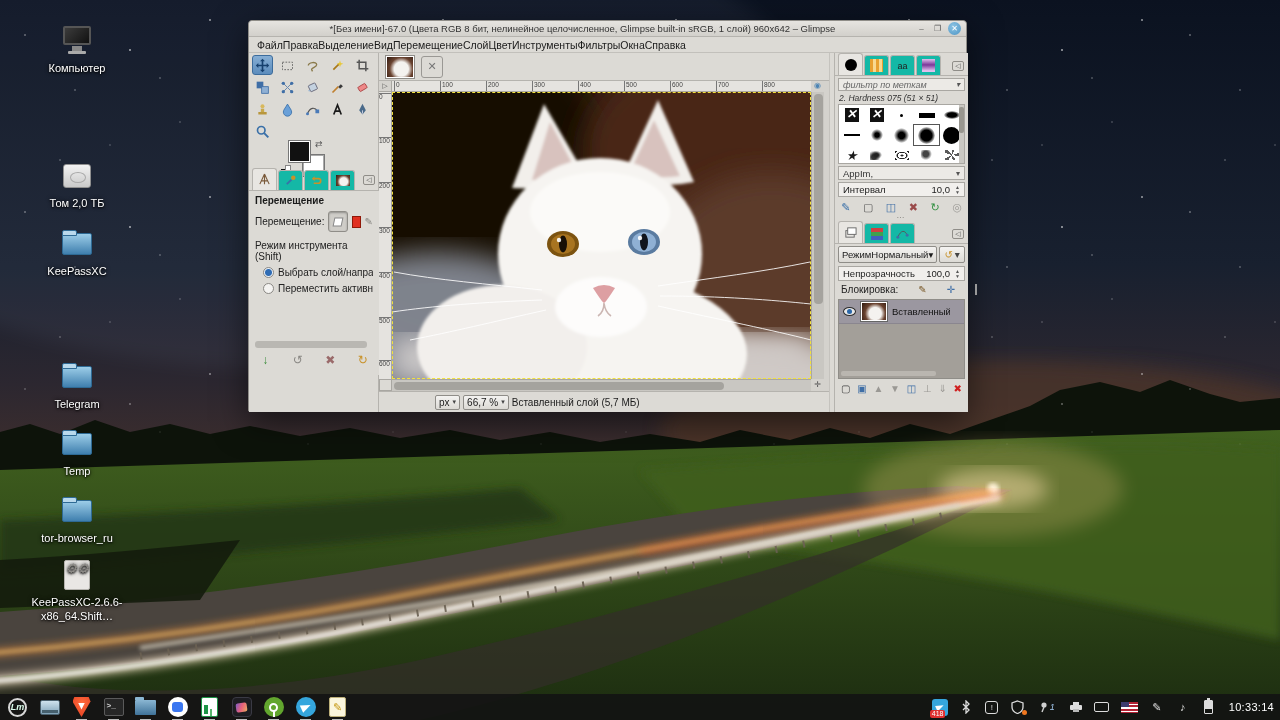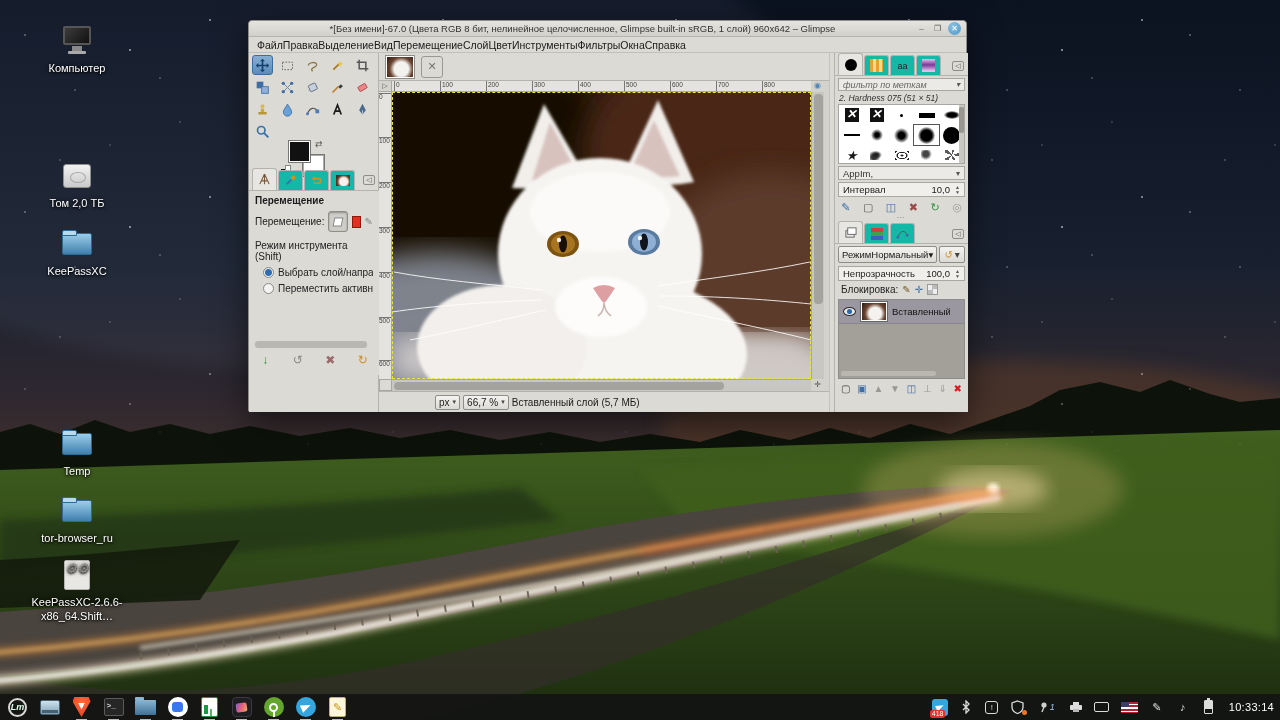--- a/index.html
+++ b/index.html
@@ -137,21 +137,21 @@
   .bsel{outline:1px solid #555}
   .groupbox{margin:2px 3px 0;height:14px;border:1px solid #a9a7a2;background:#eceae6;display:flex;align-items:center;justify-content:space-between;padding:0 4px;font-size:9.5px;color:#333}
   .spinrow{margin:2px 3px 0;height:15px;border:1px solid #a9a7a2;background:#f1efec;display:flex;align-items:center;padding:0 2px 0 4px;font-size:9.5px}
   .spinrow b{font-weight:normal;margin-left:auto}
   .spinner{width:9px;font-size:6px;line-height:5px;color:#555;text-align:center;margin-left:3px}
   .brushbtns{display:flex;justify-content:space-around;margin-top:4px;font-size:11px}
   .handle{height:7px;display:flex;align-items:center;justify-content:center;color:#8a8884;font-size:8px;letter-spacing:2px}
   .modrow{display:flex;gap:2px;margin:2px 3px 0}
   .modsel{flex:1;height:17px;border:1px solid #8f8d88;border-radius:2px;background:linear-gradient(#f4f3f1,#dcdad5);display:flex;align-items:center;justify-content:space-between;padding:0 3px;font-size:9.5px}
   .modmini{width:30px;height:17px;border:1px solid #8f8d88;border-radius:2px;background:linear-gradient(#f4f3f1,#dcdad5);display:flex;align-items:center;justify-content:center;gap:2px;color:#c8922a}
-  .lockrow{display:flex;align-items:center;gap:4px;padding:3px 6px 2px;color:#222}
+  .lockrow{display:flex;align-items:center;gap:20px;padding:3px 6px 2px;color:#222}
   .checker{width:11px;height:11px;background:conic-gradient(#bbb 0 25%,#eee 0 50%,#bbb 0 75%,#eee 0);border:1px solid #999}
   .layerlist{margin:2px 3px 0;height:80px;background:#a39f99;border:1px solid #8f8d88;position:relative}
   .layerrow{height:24px;background:#989era;display:flex;align-items:center;gap:5px;background:#9b97a0;border-bottom:1px solid #8a868f;padding:0 4px}
   .eye{width:13px;height:9px;border:1px solid #2a2a2a;border-radius:50%;background:#e8e8e8;position:relative}
   .eye:after{content:"";position:absolute;left:3px;top:1px;width:5px;height:5px;border-radius:50%;background:#2a66a8}
   .lthumb{width:26px;height:19px;border:1px solid #fff;outline:1px solid #666;background:radial-gradient(circle at 55% 62%,#f4f2ef 0 36%,#6a4330 60%,#2e190f)}
   .lname{font-size:9.5px;color:#111;white-space:nowrap;overflow:hidden;max-width:58px}
   .llscroll{position:absolute;left:2px;bottom:2px;width:95px;height:5px;background:#bab6b0;border-radius:2px}
   .layerbtns{display:flex;justify-content:space-between;padding:4px 6px 0;font-size:10px}
   .gray{color:#9a9894}
@@ -226,20 +226,26 @@
         <i class="abs hdd"></i>
       </div>
     <div class="label">Том 2,0 ТБ</div>
   </div>
   <div class="abs dicon" style="left:19px;top:227px">
     <div class="glyph">
         <i class="abs folder"></i>
       </div>
     <div class="label">KeePassXC</div>
   </div>
+  <div class="abs dicon" style="left:19px;top:360px">
+    <div class="glyph">
+        <i class="abs folder"></i>
+      </div>
+    <div class="label">Telegram</div>
+  </div>
   <div class="abs dicon" style="left:19px;top:427px">
     <div class="glyph">
         <i class="abs folder"></i>
       </div>
     <div class="label">Temp</div>
   </div>
   <div class="abs dicon" style="left:19px;top:494px">
     <div class="glyph">
         <i class="abs folder"></i>
       </div>

